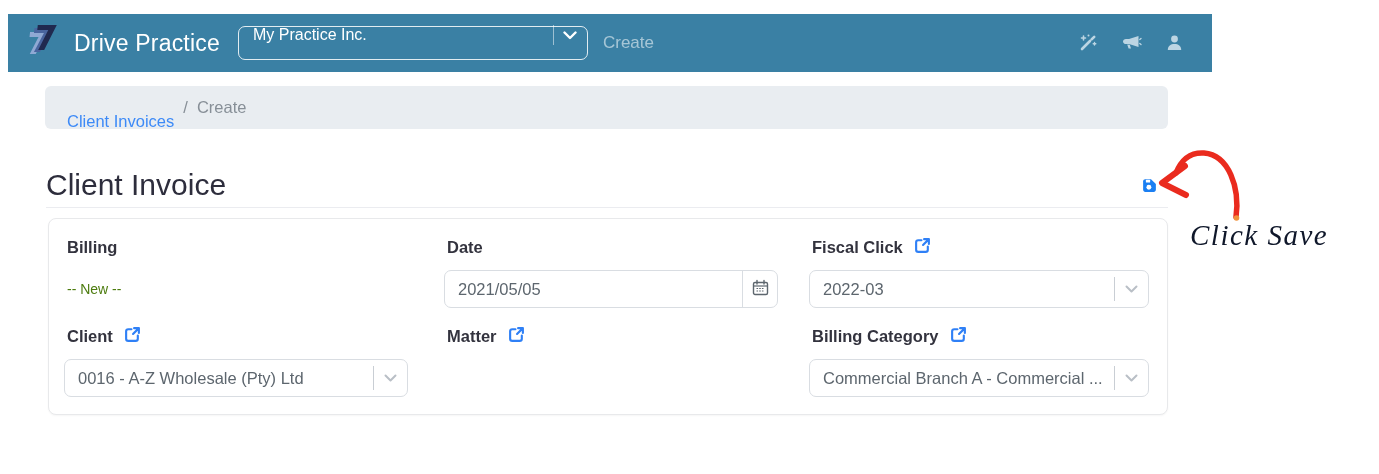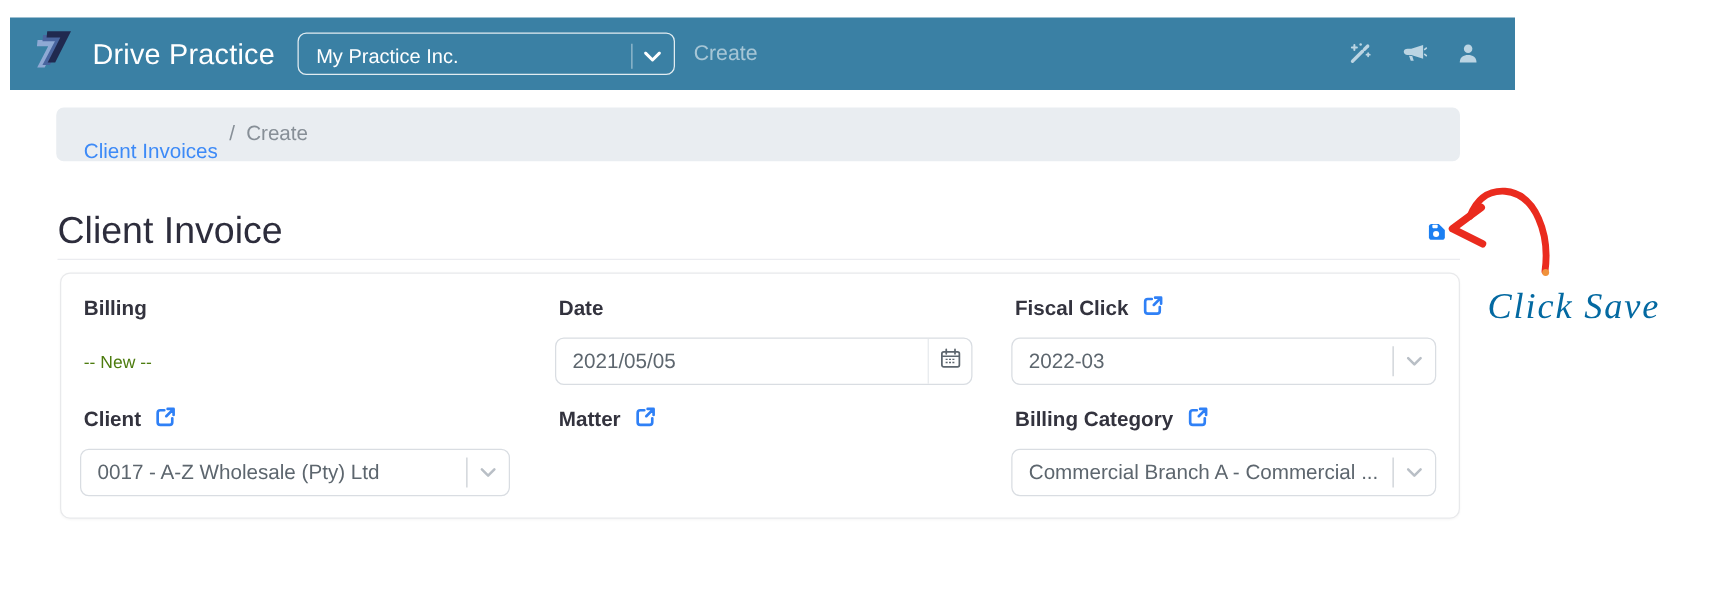--- a/index.html
+++ b/index.html
@@ -4,23 +4,23 @@
 <style>
   * { margin:0; padding:0; box-sizing:border-box; }
   html,body { width:1379px; height:474px; background:#fff;
     font-family:"Liberation Sans", sans-serif; position:relative; overflow:hidden; }
 
   
   .navbar { position:absolute; left:8px; top:14px; width:1204px; height:58px;
     background:#3a80a4; display:flex; align-items:center; }
   .brand { display:flex; align-items:center; gap:10px; padding-left:16px; }
   .brand-name { color:#ffffff; font-size:23px; letter-spacing:.2px; }
-  .practice-select { margin-left:18px; width:302px; height:34px;
+  .practice-select { margin-left:18px; width:350px; height:34px;
     border:1px solid rgba(255,255,255,.85); border-radius:7px;
-    display:flex; align-items:flex-end; padding:0 10px 4px 14px; cursor:pointer; }
+    display:flex; align-items:center; padding:0 10px 16px 14px; cursor:pointer; }
   .practice-select .val { flex:1; color:#fff; font-size:16px; }
   .ps-divider { width:1px; height:20px; background:rgba(255,255,255,.5); margin-right:9px; }
   .nav-create { color:rgba(255,255,255,.55); font-size:17px; margin-left:15px; }
   .nav-icons { margin-left:auto; display:flex; align-items:center; gap:23px; padding-right:28px; }
   .nav-icons svg { display:block; }
 
   
   .breadcrumb { position:absolute; left:45px; top:86px; width:1123px; height:43px;
     background:#e9edf1; border-radius:6px; display:flex; align-items:center;
     padding-left:22px; font-size:16.5px; gap:9px; }
@@ -49,21 +49,21 @@
     text-overflow:ellipsis; min-width:0; }
   .w-client { width:344px; } .w-date { width:334px; } .w-fiscal { width:340px; }
   .sel-divider { width:1px; height:24px; background:#c9ced4; flex:none; }
   .sel-caret { width:33px; display:flex; align-items:center; justify-content:center; flex:none; }
   .date-btn { width:35px; height:100%; border-left:1px solid #d9dde2; flex:none;
     display:flex; align-items:center; justify-content:center; cursor:pointer;
     border-radius:0 7px 7px 0; }
 
   
   .annot-arrow { position:absolute; left:1140px; top:140px; pointer-events:none; }
-  .annot-text { position:absolute; left:1190px; top:229px; font-size:29px; color:#0369a1;
+  .annot-text { position:absolute; left:1190px; top:219px; font-size:29px; color:#0f172a;
     font-style:italic; letter-spacing:1.5px; white-space:nowrap;
     font-family:cursive; }
 </style>
 </head>
 <body>
 
 <div class="navbar">
   <div class="brand">
     <span>
       <svg width="40" height="36" viewBox="0 0 40 36">
@@ -189,21 +189,21 @@
       <div class="field-label">
         <span>Client</span>
         <span>
           <svg width="17" height="17" viewBox="0 0 16 16">
             <path d="M7 3 H4 C2.9 3 2 3.9 2 5 V12 C2 13.1 2.9 14 4 14 H11 C12.1 14 13 13.1 13 12 V9" stroke="#2f80f6" stroke-width="2" fill="none" stroke-linecap="round"></path>
             <path d="M9.5 2 H14 V6.5 M14 2 L8.5 7.5" stroke="#2f80f6" stroke-width="2" fill="none" stroke-linecap="round" stroke-linejoin="round"></path>
           </svg>
         </span>
       </div>
       <div class="control w-client">
-        <span class="text">0017 - A-Z Wholesale (Pty) Ltd</span>
+        <span class="text">0016 - A-Z Wholesale (Pty) Ltd</span>
         <span class="sel-divider"></span>
         <span class="sel-caret">
           <svg width="13" height="8" viewBox="0 0 13 8">
               <path d="M1.5 1.5 L6.5 6.5 L11.5 1.5" stroke="#b9bfc6" stroke-width="2" fill="none" stroke-linecap="round" stroke-linejoin="round"></path>
             </svg>
         </span>
       </div>
     </div>
 
     <div>

